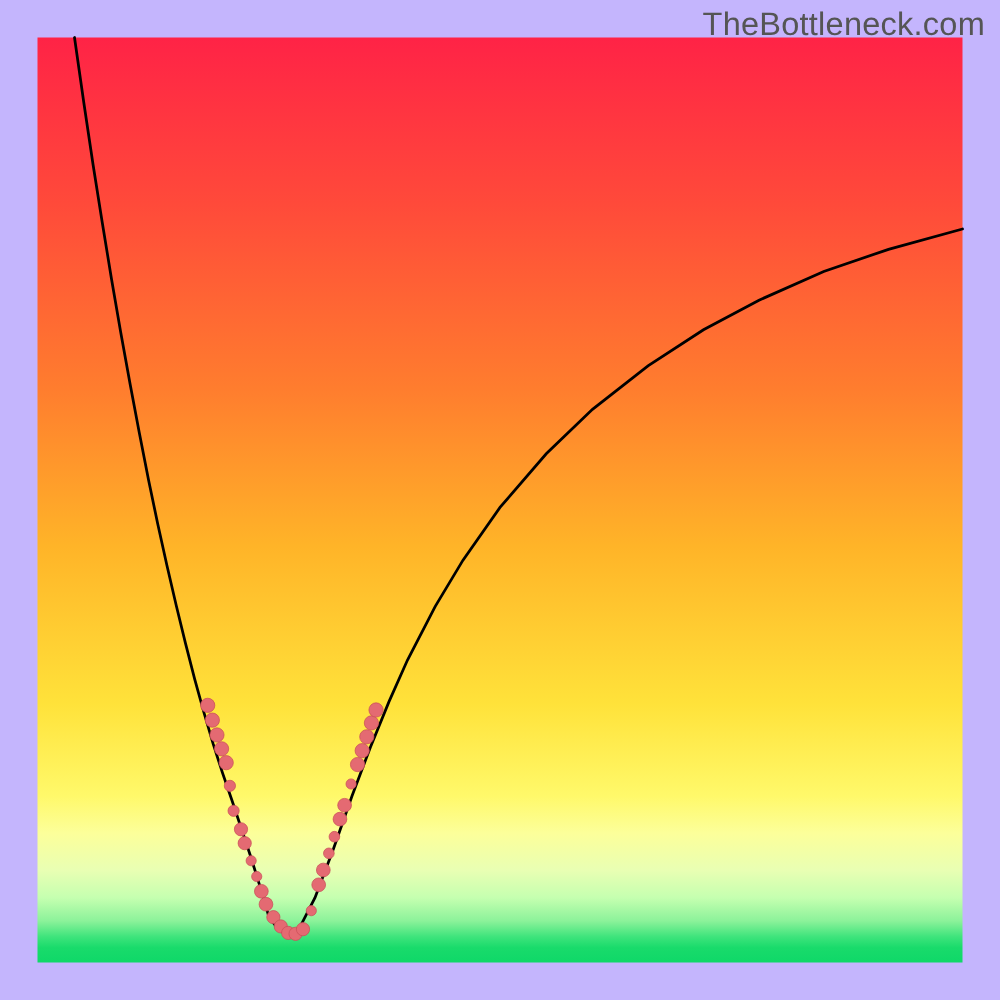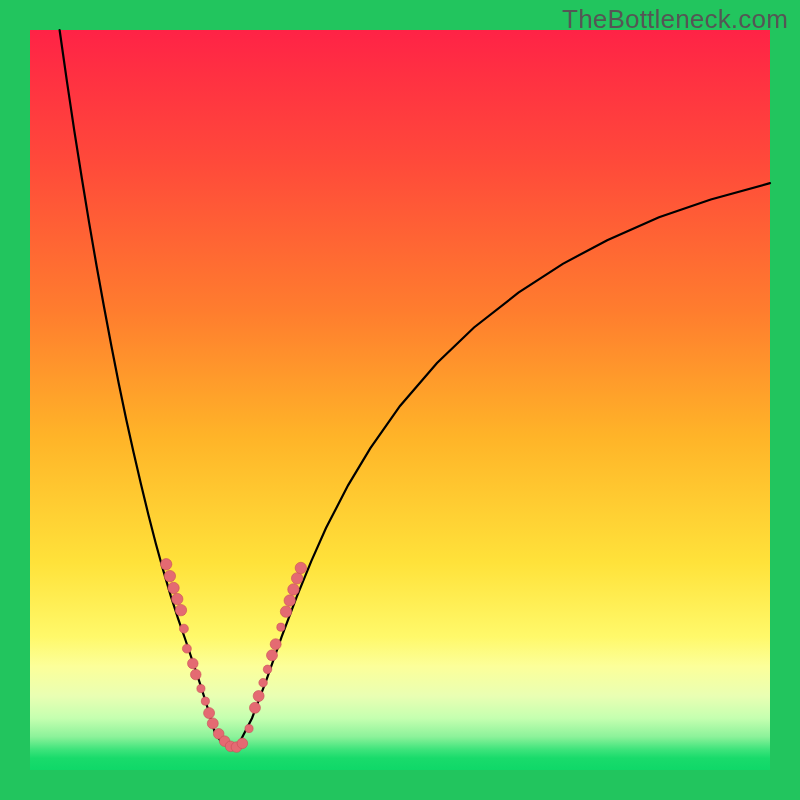--- a/index.html
+++ b/index.html
@@ -8,21 +8,21 @@
     width: 800px;
     height: 800px;
     background: #000;
     overflow: hidden;
     font-family: Arial, Helvetica, sans-serif;
   }
   .stage {
     position: relative;
     width: 800px;
     height: 800px;
-    background: #22c55e;
+    background: #c4b5fd;
   }
   .plot-area {
     position: absolute;
     left: 30px;
     top: 30px;
     width: 740px;
     height: 740px;
     
     background:
       linear-gradient(

